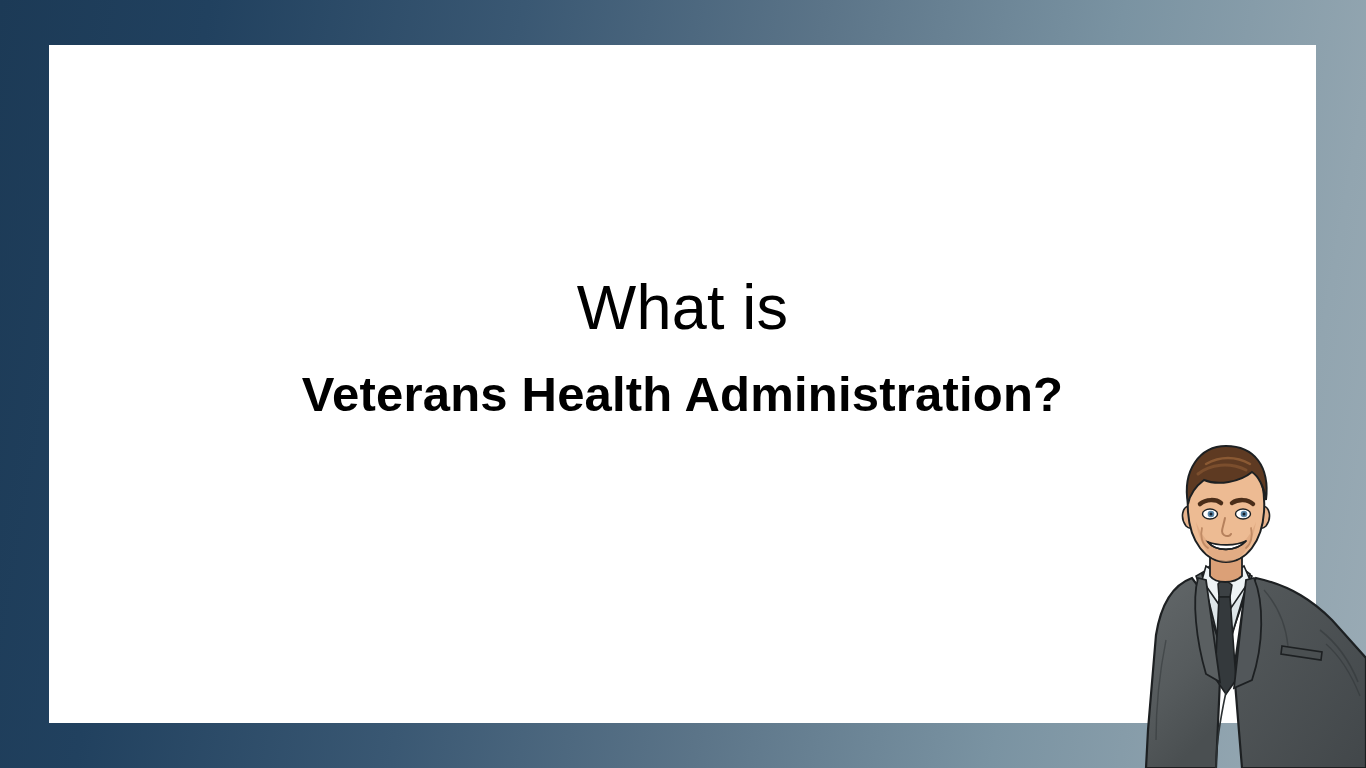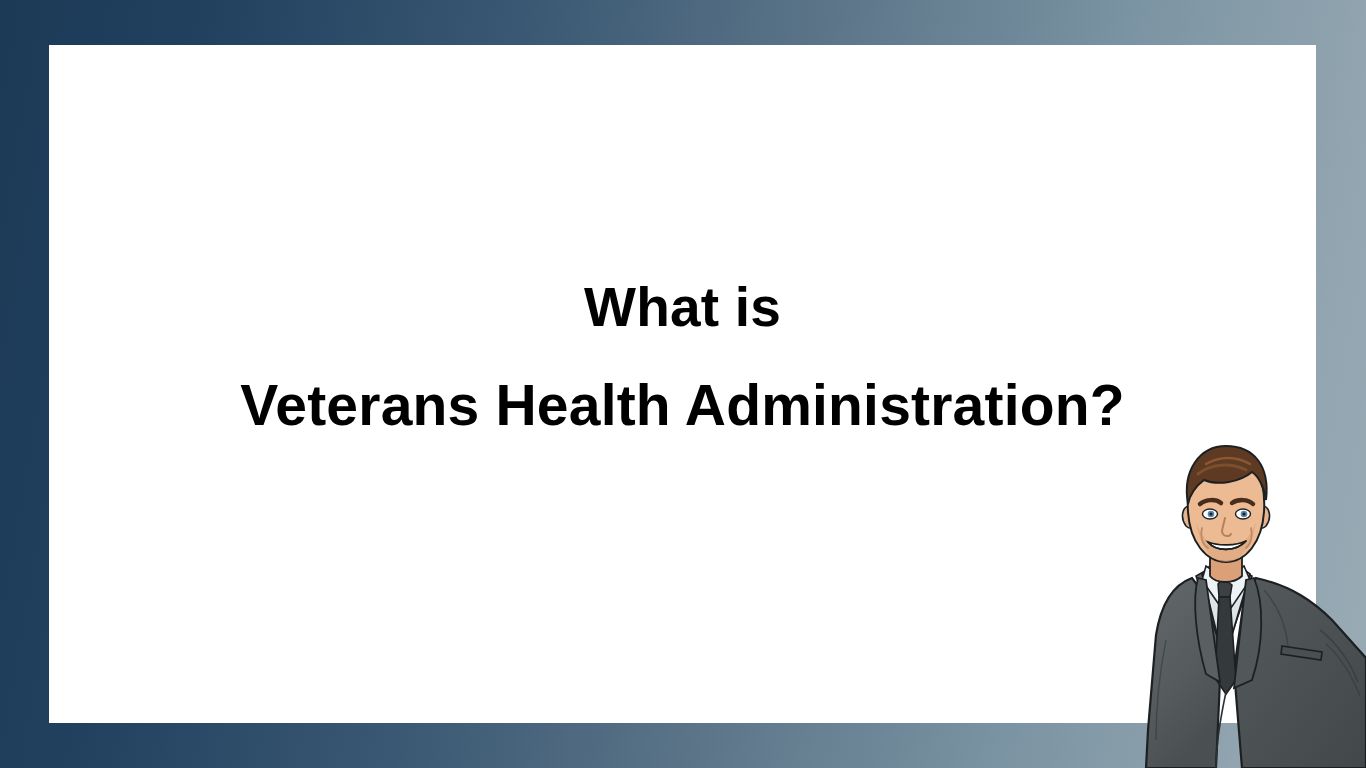--- a/index.html
+++ b/index.html
@@ -34,34 +34,34 @@
   
   #title-block {
     position: absolute;
     left: 49px;
     top: 270px;
     width: 1267px;
     text-align: center;
     color: #000000;
   }
   .title-line-1 {
-    font-size: 55px;
+    font-size: 63px;
+    font-weight: normal;
+    line-height: 74px;
+    letter-spacing: 0.2px;
+    color: #000000;
+    white-space: nowrap;
+  }
+  .title-line-2 {
+    font-size: 49px;
     font-weight: bold;
     line-height: 74px;
     letter-spacing: 0.2px;
     color: #000000;
-    white-space: nowrap;
-  }
-  .title-line-2 {
-    font-size: 57px;
-    font-weight: bold;
-    line-height: 74px;
-    letter-spacing: 0.2px;
-    color: #000000;
-    margin-top: 24px;
+    margin-top: 13px;
     white-space: nowrap;
   }
   
   #businessman {
     position: absolute;
     left: 1020px;
     top: 430px;
     width: 346px;
     height: 338px;
   }

